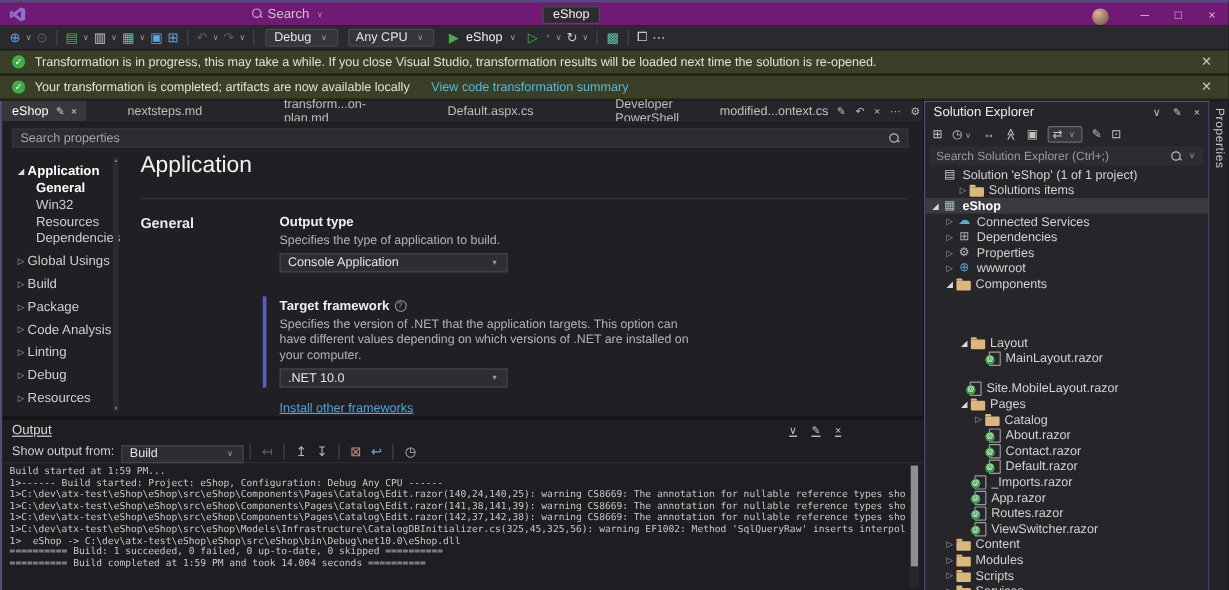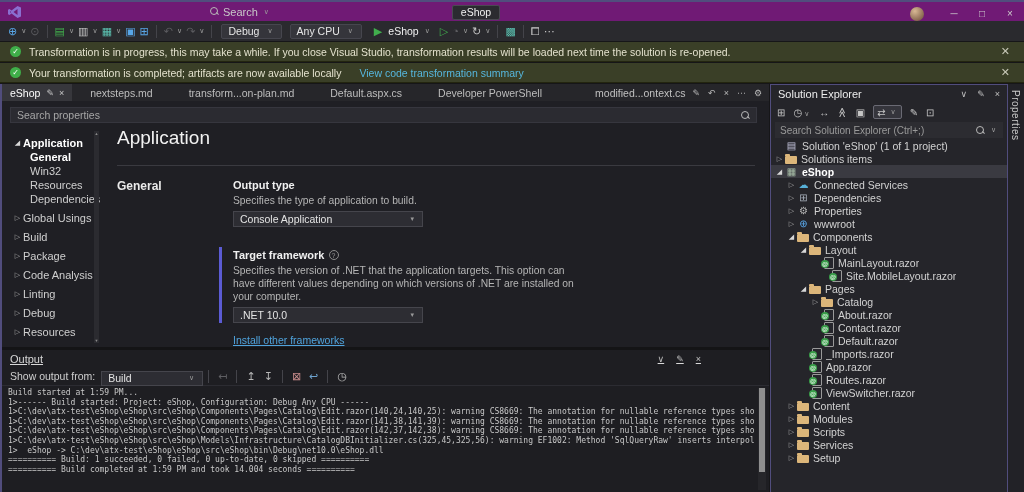--- a/index.html
+++ b/index.html
@@ -42,21 +42,21 @@
   .ncheck { width:11px; height:11px; border-radius:50%; background:#3fae49; color:#fff; font-size:8px;
             line-height:11px; text-align:center; margin-right:8px; flex:none; }
   .nlink { color:#56b7de; margin-left:18px; }
   .nclose { margin-left:auto; color:#c9c9b9; font-size:11px; padding:0 4px; }
 
   
   #leftwell { position:absolute; top:84px; left:0; width:769px; bottom:0; border-left:2px solid #514d7d; background:#1f1f24; }
 
   
   #tabstrip { position:absolute; top:0; left:0; right:0; height:17px; background:#26262a; display:flex; align-items:stretch; font-size:10.5px; color:#bdbdbd; }
-  .tab { display:flex; align-items:center; padding:0 18px; }
+  .tab { display:flex; align-items:center; padding:0 34px; }
   .tab.active { background:#37373c; color:#ffffff; padding:0 8px; }
   .tabicons { display:flex; align-items:center; margin-left:6px; gap:5px; }
   .tab:not(.active) .tabicons { display:none; }
   .tpin, .tclose { font-size:9px; color:#c8c8c8; }
   .tabs-right { margin-left:auto; display:flex; align-items:center; gap:6px; padding-right:6px; color:#c0c0c0; }
   .tabs-right .ticn { font-size:9px; color:#b8b8b8; padding:0 1px; }
 
   
   #docarea { position:absolute; top:17px; left:0; right:0; height:246px; background:#1f1f24; }
   #propsearch { position:absolute; top:6px; left:8px; width:747px; height:16px; background:#2b2b31;
@@ -438,21 +438,21 @@
       <span class="mag"></span>
       <span class="chev">∨</span>
     </div>
     <div id="setree">
 
     <div class="trow" style="padding-left: 3px;">
           <span class="arrow none"></span>
           <span class="ticon solution"></span>
           <span class="tlabel">Solution 'eShop' (1 of 1 project)</span>
         </div>
-        <div class="trow" style="padding-left: 3px;">
+        <div class="trow" style="padding-left: 3px; margin-left: 23px;">
           <span class="arrow collapsed"></span>
           <span class="ticon folder"></span>
           <span class="tlabel">Solutions items</span>
         </div>
         <div class="trow selected bold" style="padding-left: 3px;">
           <span class="arrow expanded"></span>
           <span class="ticon project"></span>
           <span class="tlabel">eShop</span>
         </div>
         <div class="trow" style="padding-left: 15px;">
@@ -473,38 +473,38 @@
         <div class="trow" style="padding-left: 15px;">
           <span class="arrow collapsed"></span>
           <span class="ticon globe"></span>
           <span class="tlabel">wwwroot</span>
         </div>
         <div class="trow" style="padding-left: 15px;">
           <span class="arrow expanded"></span>
           <span class="ticon folder"></span>
           <span class="tlabel">Components</span>
         </div>
+        <div class="trow" style="padding-left: 27px; margin-top: 36px;">
+          <span class="arrow expanded"></span>
+          <span class="ticon folder"></span>
+          <span class="tlabel">Layout</span>
+        </div>
+        <div class="trow" style="padding-left: 39px;">
+          <span class="arrow"></span>
+          <span class="ticon razor"></span>
+          <span class="tlabel">MainLayout.razor</span>
+        </div>
+        <div class="trow" style="padding-left: 23px; margin-top: 12px;">
+          <span class="arrow"></span>
+          <span class="ticon razor"></span>
+          <span class="tlabel">Site.MobileLayout.razor</span>
+        </div>
         <div class="trow" style="padding-left: 27px;">
           <span class="arrow expanded"></span>
           <span class="ticon folder"></span>
-          <span class="tlabel">Layout</span>
-        </div>
-        <div class="trow" style="padding-left: 39px;">
-          <span class="arrow"></span>
-          <span class="ticon razor"></span>
-          <span class="tlabel">MainLayout.razor</span>
-        </div>
-        <div class="trow" style="padding-left: 47px;">
-          <span class="arrow"></span>
-          <span class="ticon razor"></span>
-          <span class="tlabel">Site.MobileLayout.razor</span>
-        </div>
-        <div class="trow" style="padding-left: 27px;">
-          <span class="arrow expanded"></span>
-          <span class="ticon folder"></span>
           <span class="tlabel">Pages</span>
         </div>
         <div class="trow" style="padding-left: 39px;">
           <span class="arrow collapsed"></span>
           <span class="ticon folder"></span>
           <span class="tlabel">Catalog</span>
         </div>
         <div class="trow" style="padding-left: 39px;">
           <span class="arrow"></span>
           <span class="ticon razor"></span>

